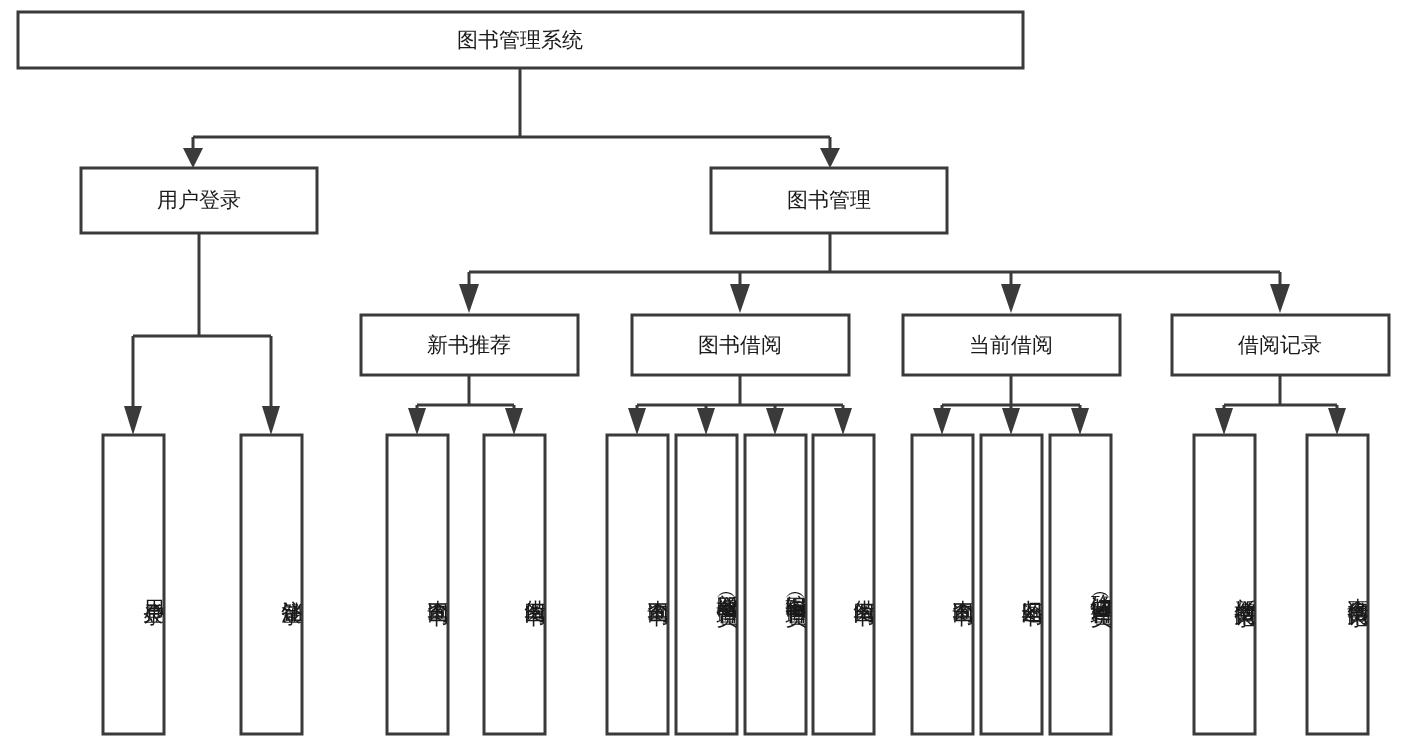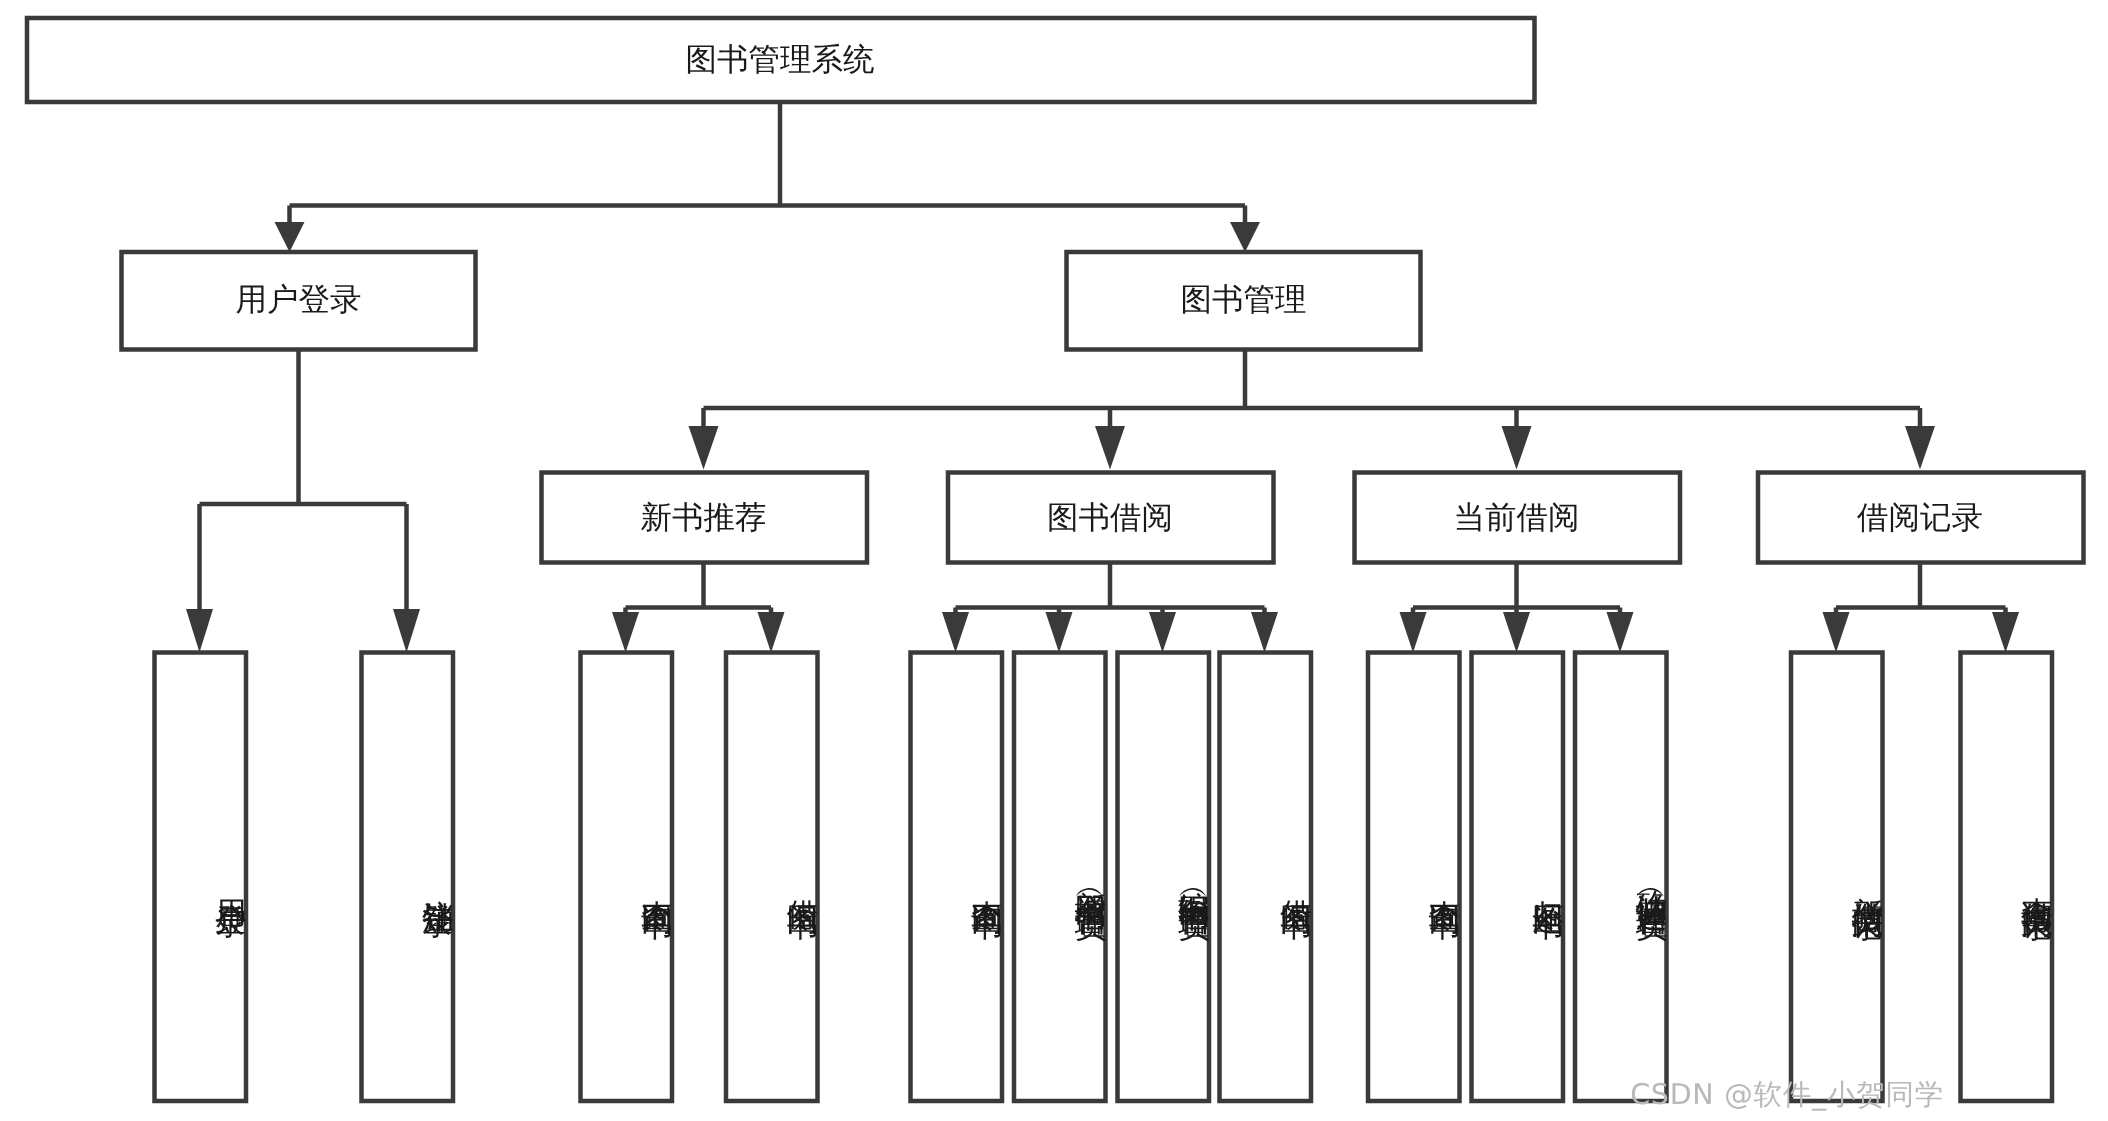--- a/index.html
+++ b/index.html
@@ -226,15 +226,14 @@
   <div class="leaf-label" style="left:745px; top:441px; width:61px; height:290px;">编辑图书（管理员）</div>
   <div class="leaf-label" style="left:813px; top:449px; width:61px; height:275px;">借阅图书</div>
 
   <div class="leaf-label" style="left:912px; top:449px; width:61px; height:275px;">查询图书</div>
   <div class="leaf-label" style="left:981px; top:449px; width:61px; height:275px;">归还图书</div>
   <div class="leaf-label" style="left:1050px; top:441px; width:61px; height:290px;">确认归还（管理员）</div>
 
   <div class="leaf-label" style="left:1194px; top:449px; width:61px; height:275px;">新增借阅记录</div>
   <div class="leaf-label" style="left:1307px; top:449px; width:61px; height:275px;">查询借阅记录</div>
 
-  <div class="watermark">CSDN @软件_小贺同学</div>
 
 </div>
 
 </body></html>

